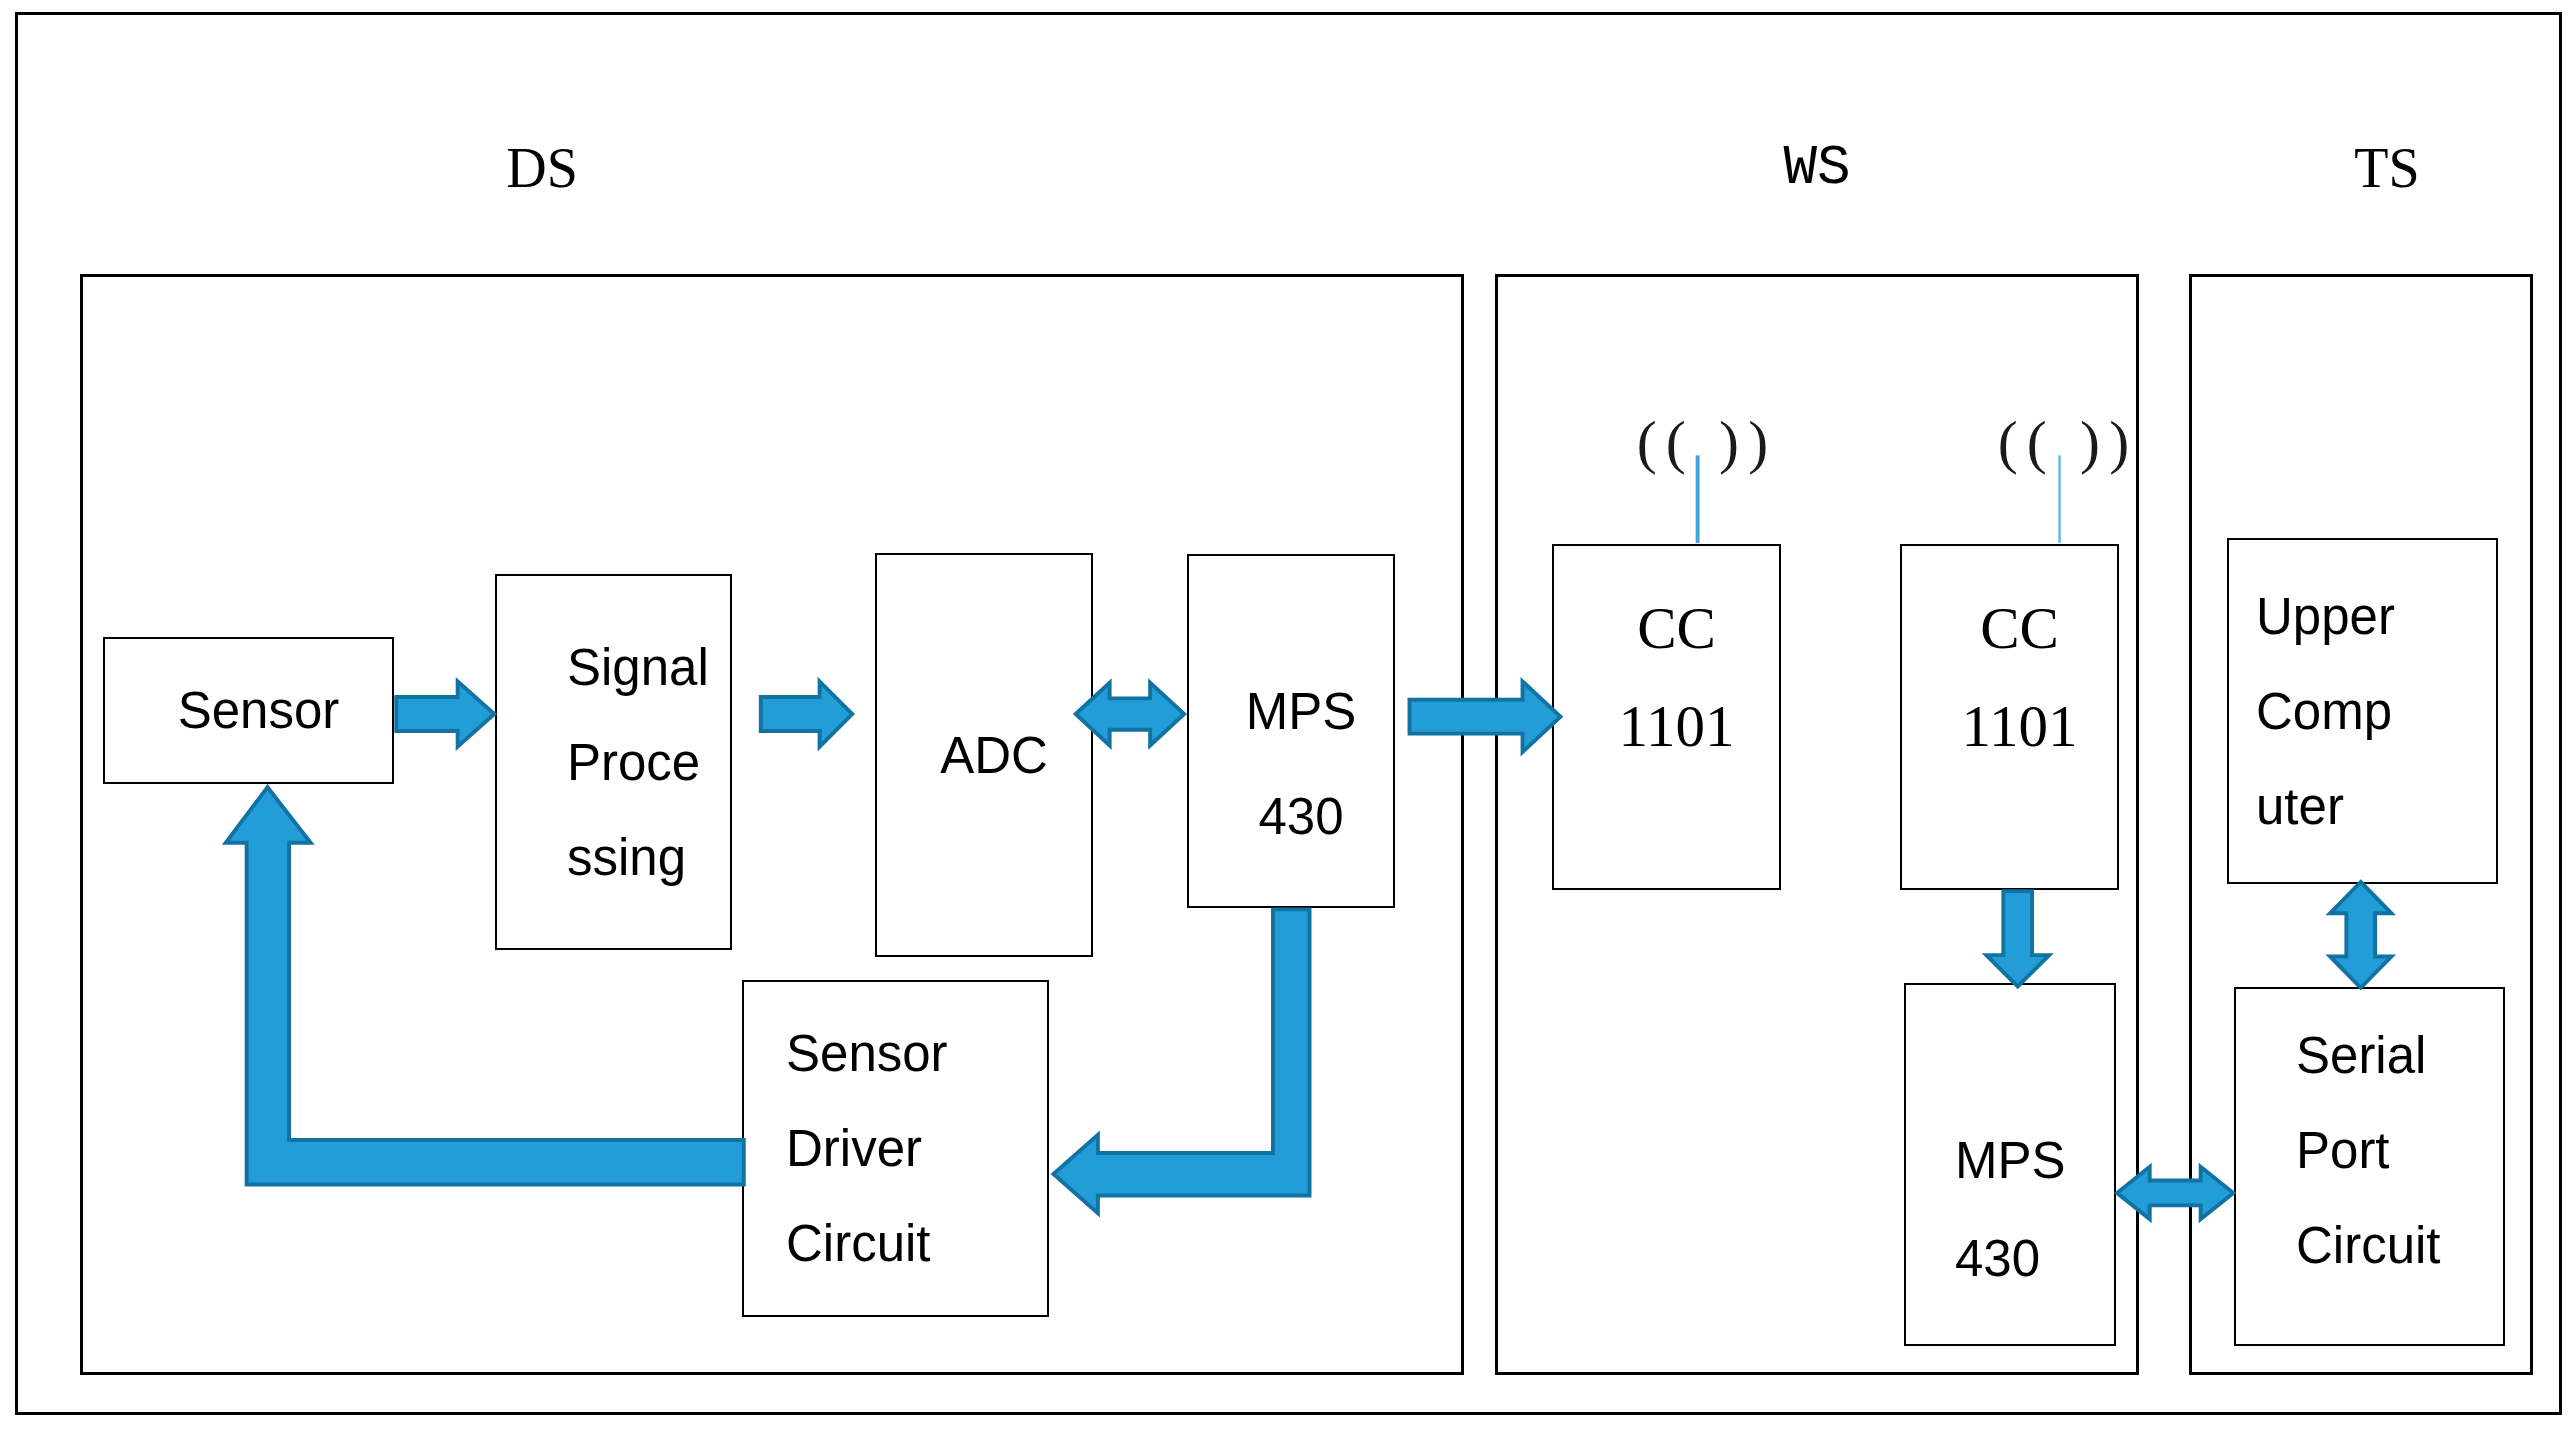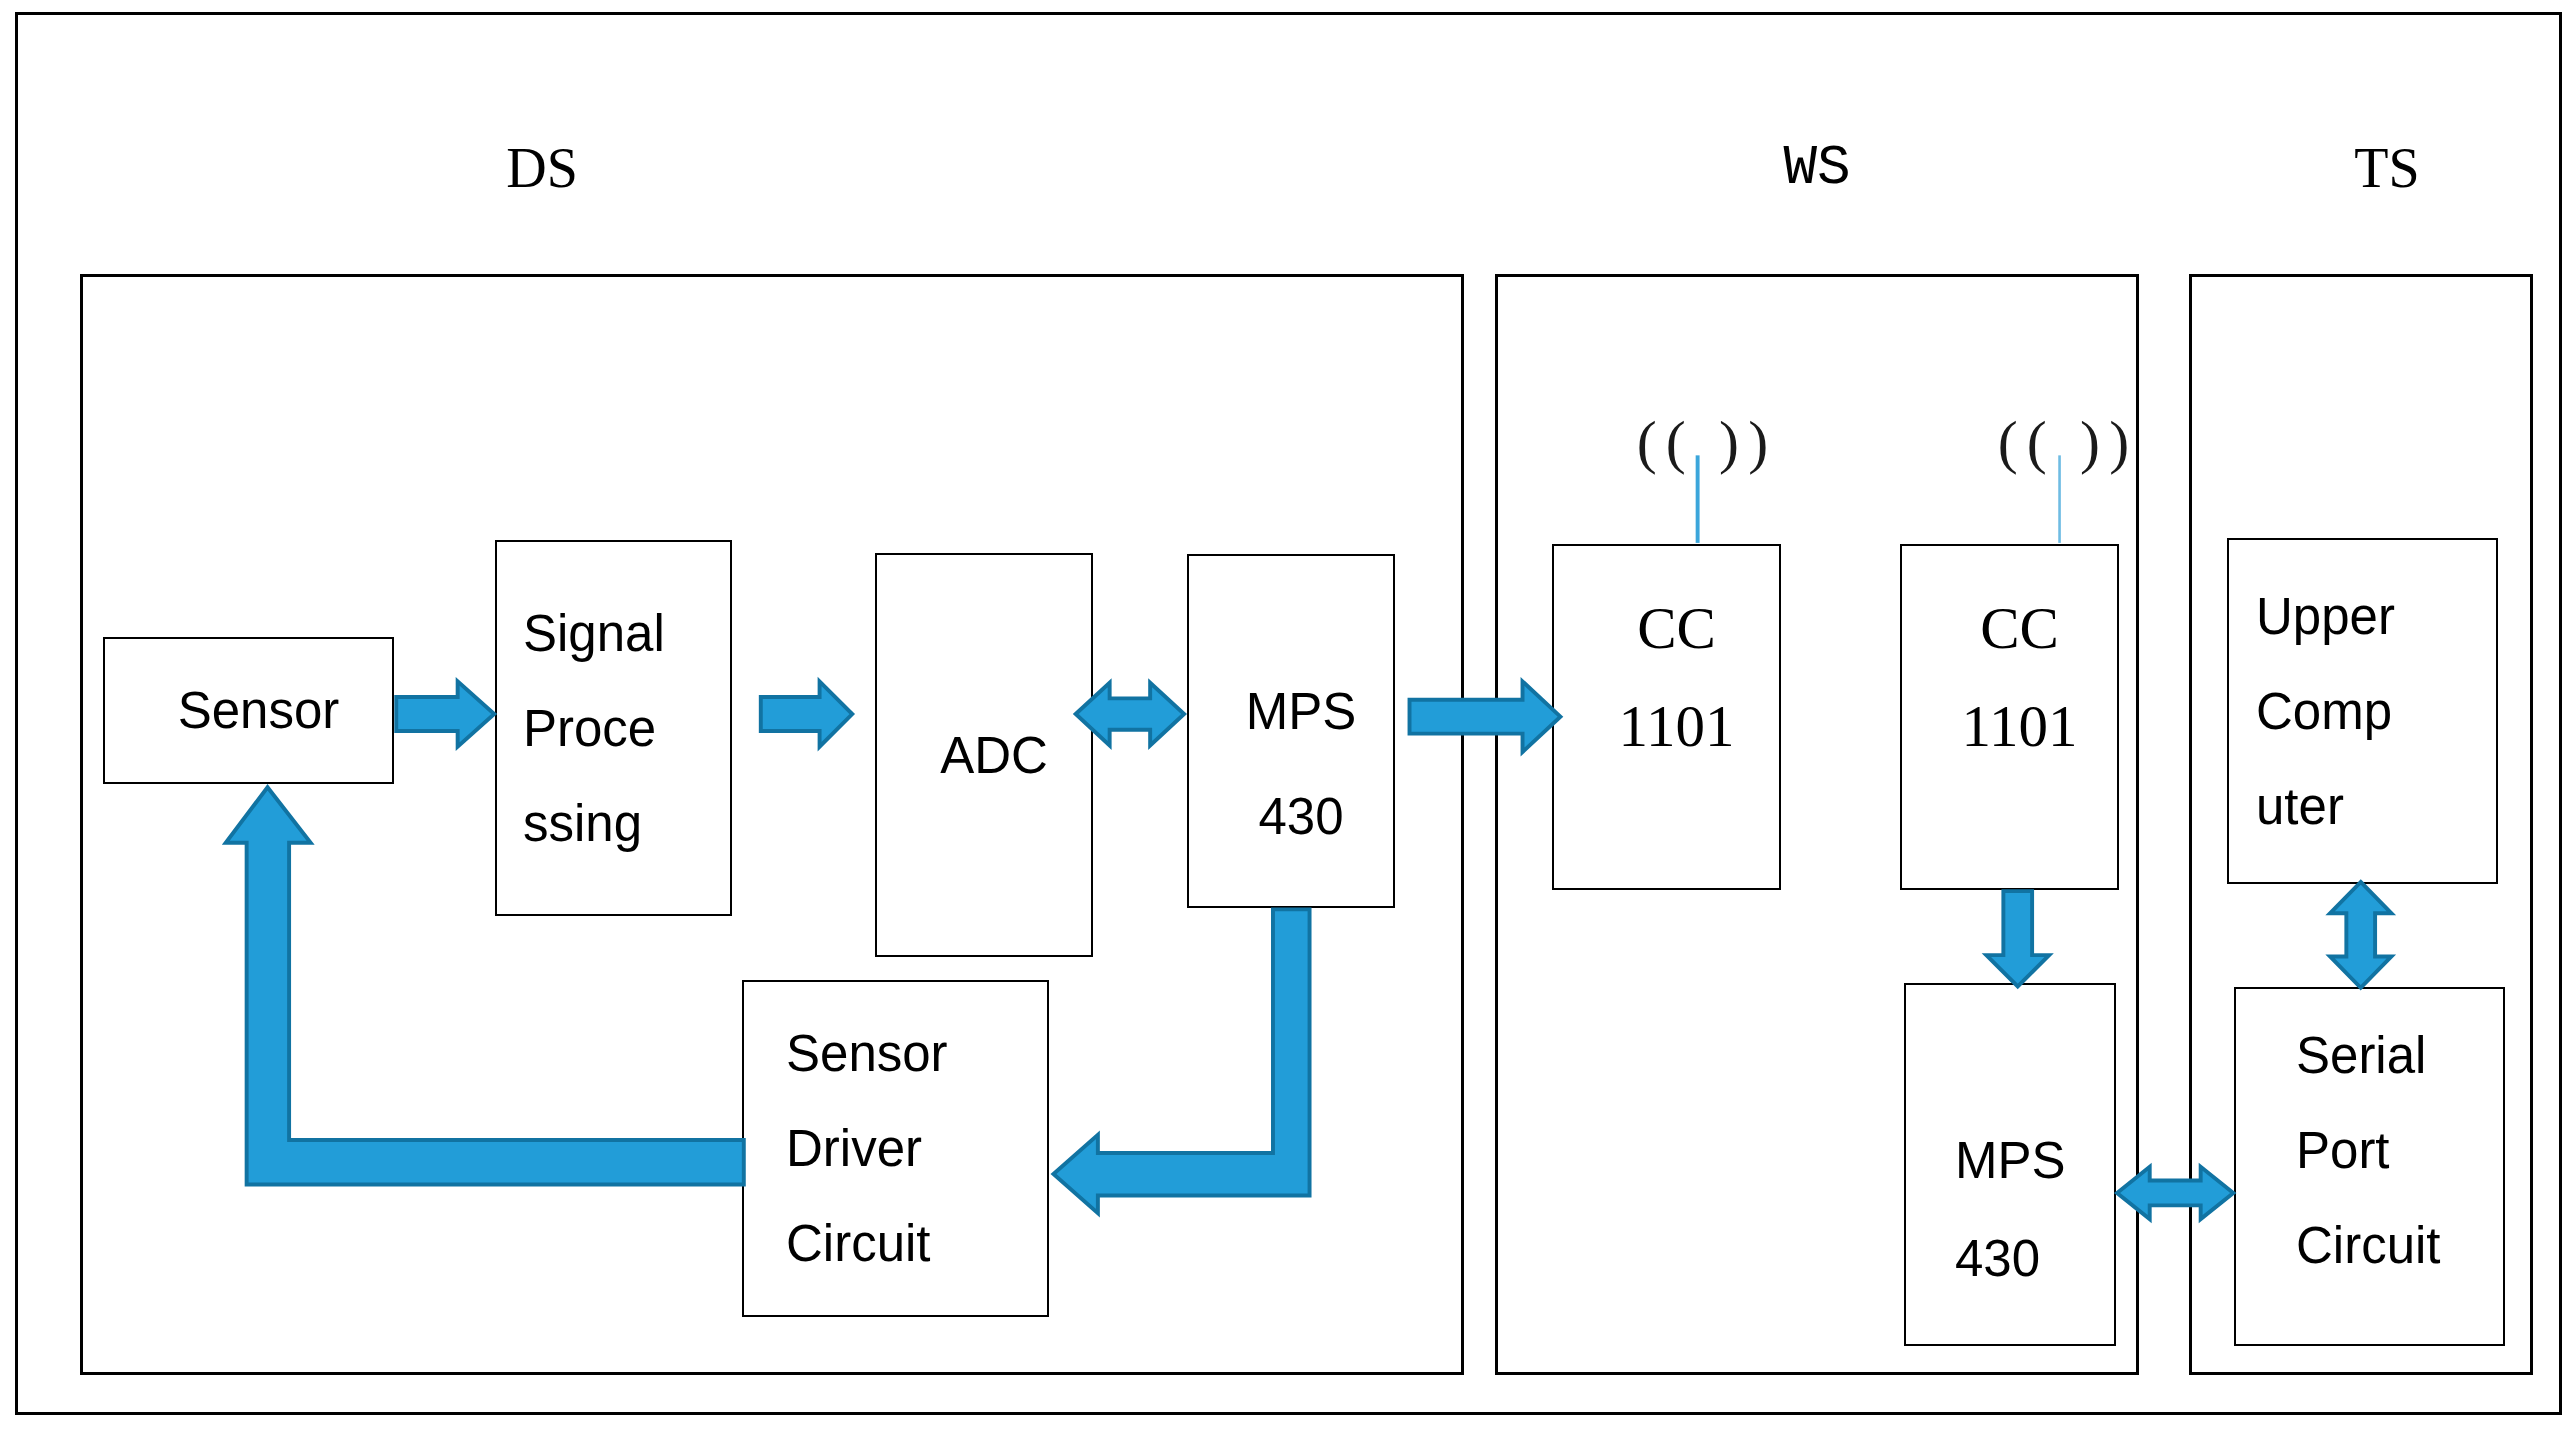--- a/index.html
+++ b/index.html
@@ -37,21 +37,21 @@
   <div class="section-label" style="left:2387px;">TS</div>
 
   <div class="section" style="left:80px;width:1384px;"></div>
   <div class="section" style="left:1495px;width:644px;"></div>
   <div class="section" style="left:2189px;width:344px;"></div>
 
   <div class="box center" style="left:103px;top:637px;width:291px;height:147px;">
     <span>Sensor</span>
   </div>
 
-  <div class="box left" style="left:495px;top:540px;width:237px;height:376px;padding-left:26px;">
+  <div class="box left" style="left:495px;top:574px;width:237px;height:376px;padding-left:70px;">
     <span>Signal</span>
     <span>Proce</span>
     <span>ssing</span>
   </div>
 
   <div class="box center" style="left:875px;top:553px;width:218px;height:404px;">
     <span>ADC</span>
   </div>
 
   <div class="box center" style="left:1187px;top:554px;width:208px;height:354px;padding-top:65px;line-height:105px;">

